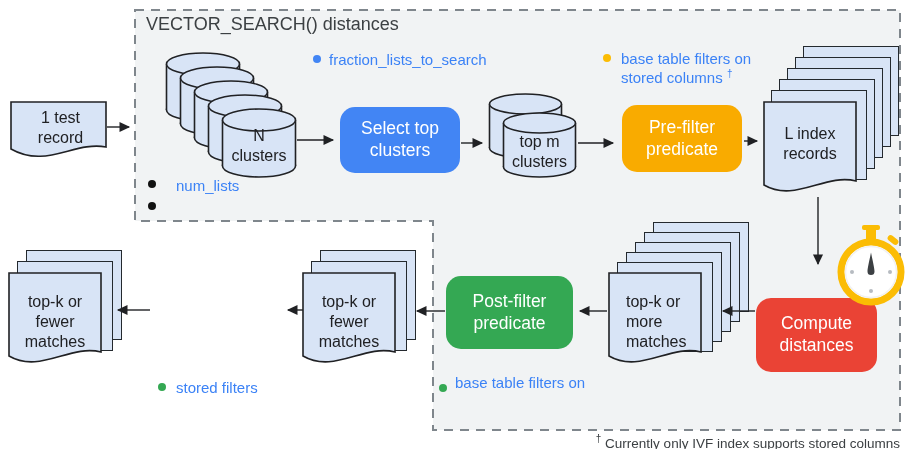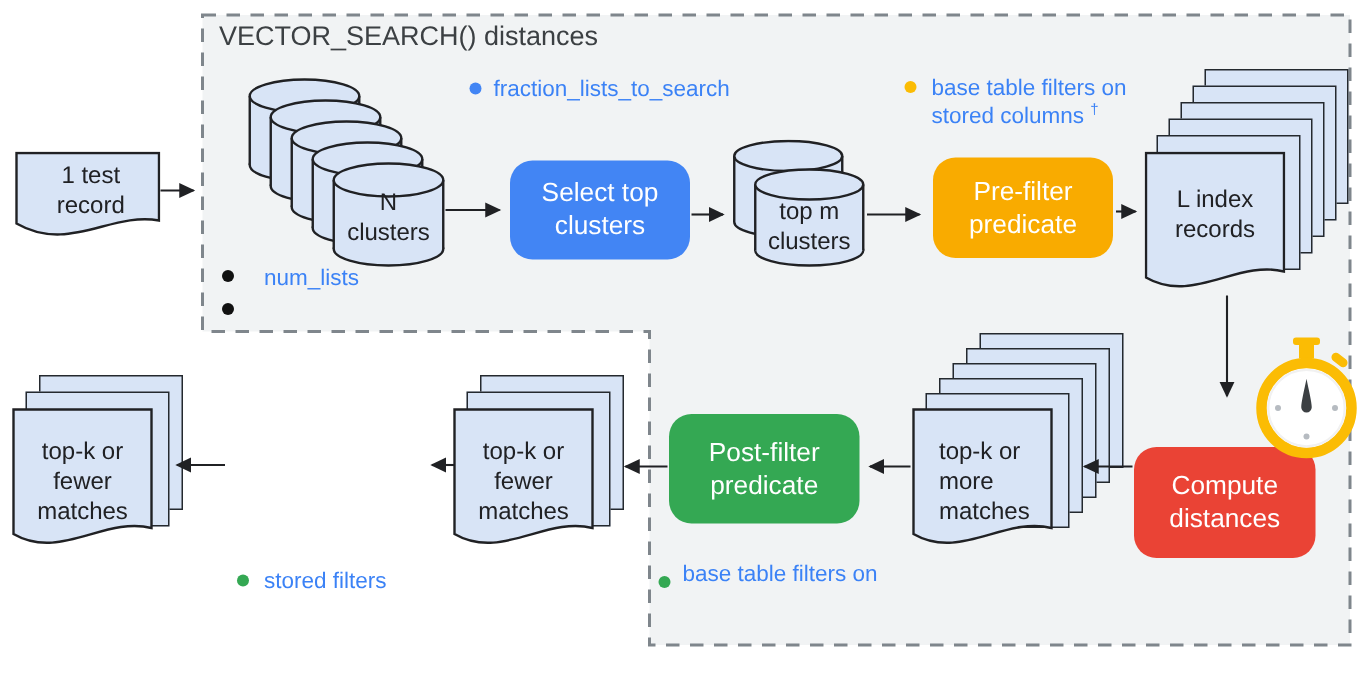--- a/index.html
+++ b/index.html
@@ -189,20 +189,24 @@
   <div class="abs dot" style="left:148px;top:202px;background:#111;"></div>
 
   <div class="abs dot" style="left:158px;top:383px;background:var(--green,#34a853);"></div>
   <div class="abs bullet-text" style="left:176px;top:378px;">stored filters</div>
 
   <div class="abs dot" style="left:439px;top:384px;background:var(--green,#34a853);"></div>
   <div class="abs bullet-text" style="left:455px;top:373px;">
     <div>base table filters on</div>
   </div>
 
+  <div class="abs footnote" style="right:8px;top:433px;">
+    <sup>†</sup>
+    <span>Currently only IVF index supports stored columns</span>
+  </div>
 
   <svg class="arrows" width="908" height="449">
     <defs>
       <marker id="ah" viewBox="0 0 10 9" markerWidth="8" markerHeight="8" refX="8.5" refY="4.5" orient="auto">
         <path d="M0,0 L9.5,4.5 L0,9 Z" fill="#202124"></path>
       </marker>
     </defs>
     <path class="arrow-line" marker-end="url(#ah)" d="M107,127 H129"></path>
     <path class="arrow-line" marker-end="url(#ah)" d="M297,140 H333"></path>
     <path class="arrow-line" marker-end="url(#ah)" d="M461,143 H482"></path>

